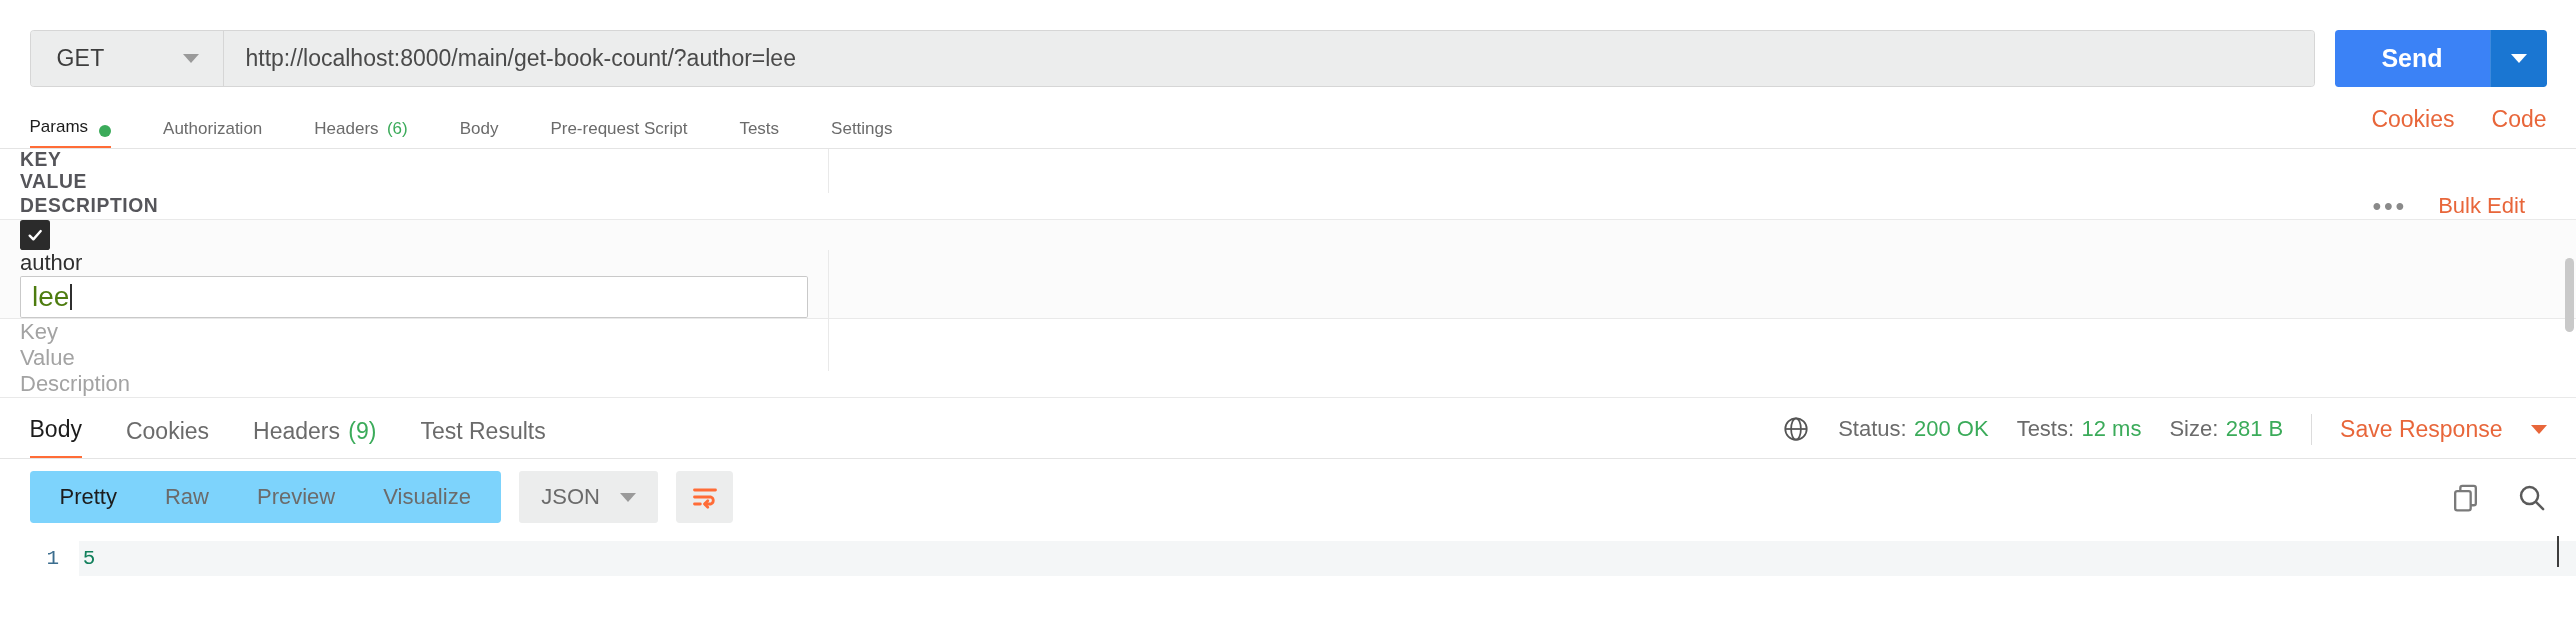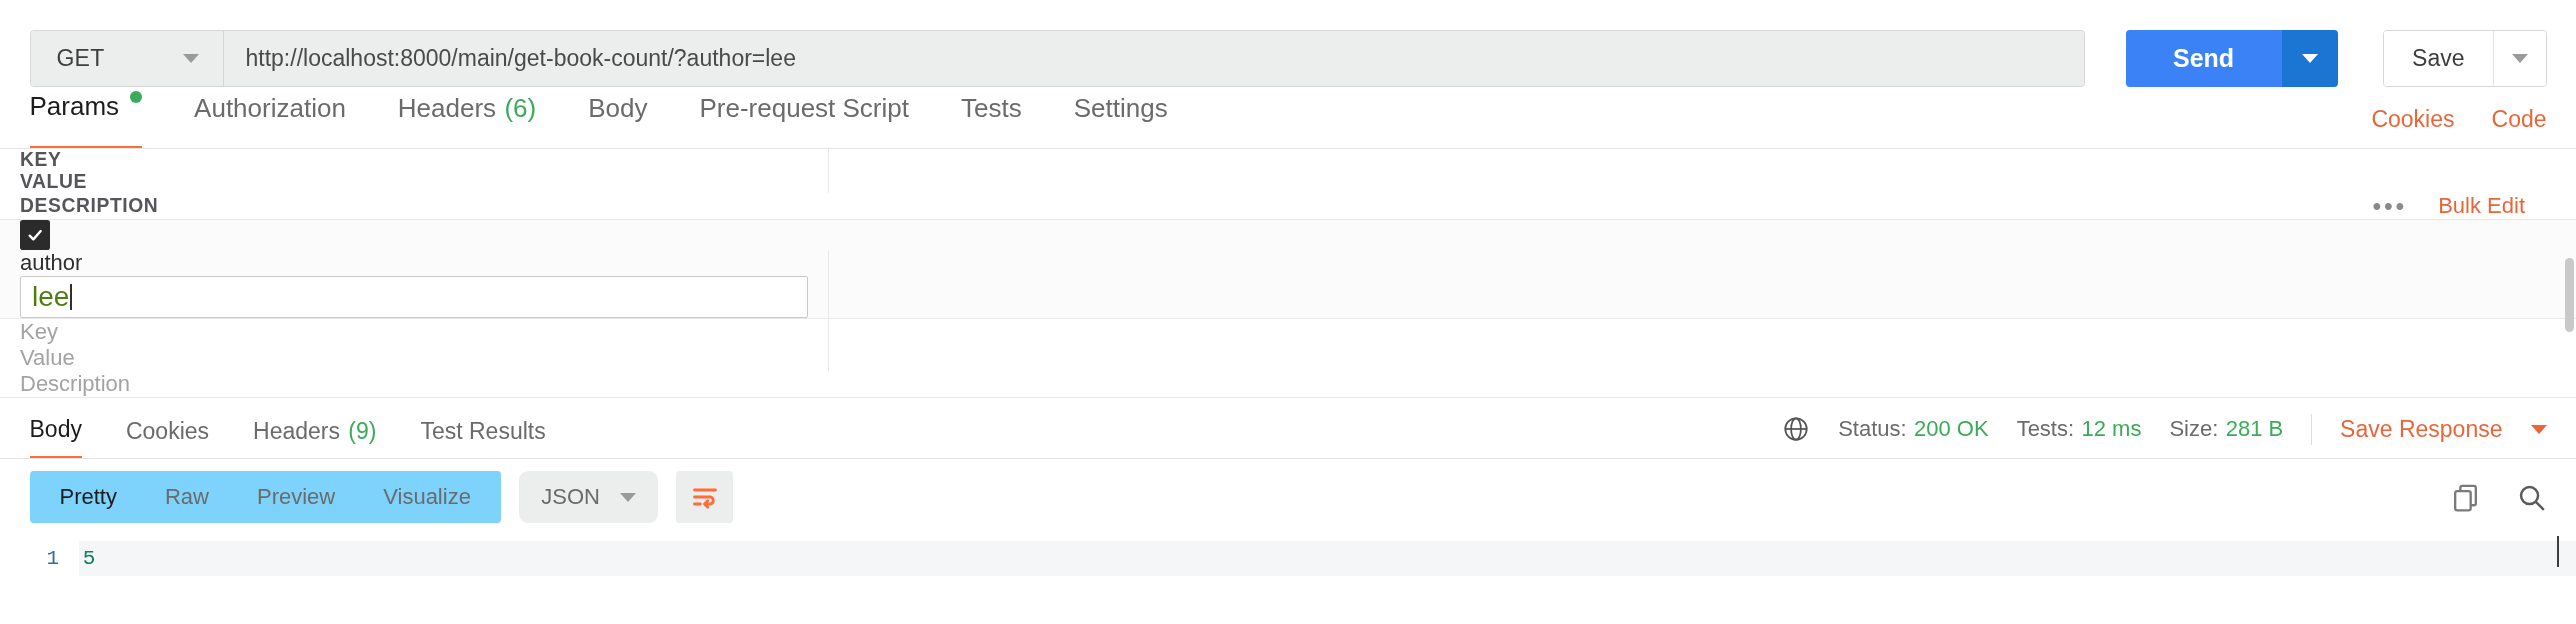--- a/index.html
+++ b/index.html
@@ -12,21 +12,20 @@
     overflow: hidden;
   }
   body { position: relative; }
 
   
   .url-row {
     display: flex;
     align-items: center;
     padding: 24px 29.5px 0 29.5px;
     height: 92px;
-    gap: 21px;
   }
   .method-url-group {
     display: flex;
     flex: 1 1 auto;
     height: 57px;
     border: 0.9px solid #d6d6d6;
     border-radius: 3.7px;
     overflow: hidden;
     background: #eceded;
   }
@@ -127,26 +126,26 @@
   .req-tabs-row {
     display: flex;
     align-items: flex-end;
     padding: 0 29.5px;
     height: 57px;
     border-bottom: 0.9px solid #e4e4e4;
     position: relative;
   }
   .req-tabs { display: flex; align-items: flex-end; height: 100%; }
   .req-tab {
-    font-size: 26px;
+    font-size: 17px;
     color: #6b6b6b;
-    padding: 0 0 24px 0;
+    padding: 0 0 9px 0;
     margin-right: 52px;
     display: flex;
-    align-items: flex-start;
+    align-items: flex-end;
     cursor: pointer;
     position: relative;
     white-space: nowrap;
   }
   .req-tab.active {
     color: #1c1c1c;
     border-bottom: 2.8px solid #ff6c37;
   }
   .req-tab .count { color: #3bab5a; margin-left: 8.3px; }
   .green-dot {
@@ -332,21 +331,21 @@
     display: flex;
     align-items: center;
     height: 100%;
   }
   .fmt-pill.active { color: #1c1c1c; }
   .fmt-select {
     display: flex;
     align-items: center;
     gap: 20px;
     background: #eceded;
-    border-radius: 9px;
+    border-radius: 3px;
     height: 52px;
     padding: 0 22px;
     margin-left: 18.4px;
     cursor: pointer;
   }
   .fmt-select span { font-size: 22px; color: #6b6b6b; }
   .wrap-btn {
     background: #eceded;
     border-radius: 3.7px;
     height: 52px;
@@ -425,26 +424,20 @@
     </div>
   </div>
 
   <div class="send-group">
     <div class="send-btn">Send</div>
     <div class="send-caret-btn">
       <span class="caret"></span>
     </div>
   </div>
 
-  <div class="save-group">
-    <div class="save-btn">Save</div>
-    <div class="save-caret-btn">
-      <span class="caret"></span>
-    </div>
-  </div>
 </div>
 
 <div class="req-tabs-row">
   <div class="req-tabs">
     <div class="req-tab active">
       <span>Params</span>
       <span class="green-dot"></span>
     </div>
     <div class="req-tab">
       <span>Authorization</span>

